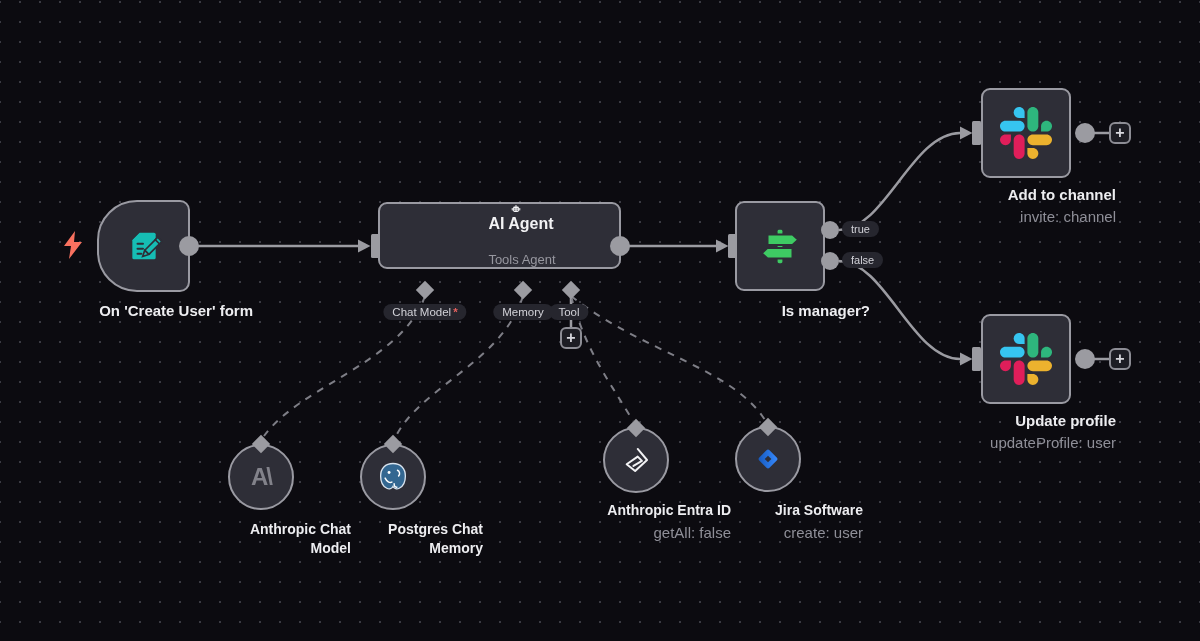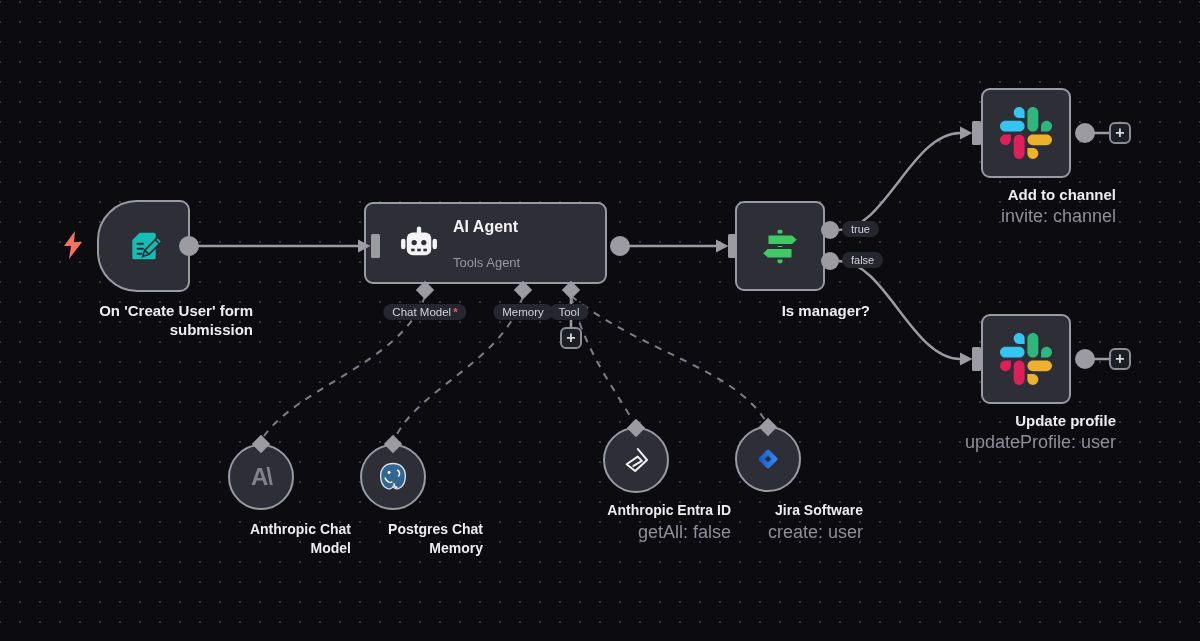--- a/index.html
+++ b/index.html
@@ -17,21 +17,21 @@
   .node--trigger{border-radius:40px 10px 10px 40px;}
   .node--agent{justify-content:flex-start;padding-left:32px;}
   .circle-node{
     position:absolute;width:66px;height:66px;border-radius:50%;
     background:#2e2e37;border:2px solid #9a9aa2;box-sizing:border-box;
     display:flex;align-items:center;justify-content:center;z-index:2;
   }
   .wires{position:absolute;left:0;top:0;z-index:3;pointer-events:none;}
   .wires *{pointer-events:auto;}
   .node-label{position:absolute;text-align:right;color:#ededf0;font-weight:bold;font-size:15px;line-height:19px;z-index:2;}
-  .node-label .sub{font-weight:normal;font-size:18px;color:#8f8f98;margin-top:3px;}
+  .node-label .sub{font-weight:normal;font-size:15px;color:#8f8f98;margin-top:3px;}
   .node-label--sm{font-size:14px;}
   .agent-title{color:#f2f2f4;font-weight:bold;font-size:16px;line-height:20px;}
   .agent-sub{color:#97979f;font-size:13px;margin-top:18px;}
   .pill{
     position:absolute;background:#26262e;color:#d2d2d8;font-size:11.5px;
     padding:2px 9px;border-radius:9px;white-space:nowrap;z-index:4;
   }
   .pill .req{color:#e4605e;font-weight:bold;margin-left:2px;}
   .pill--center{transform:translateX(-50%);}
   .plus-btn{
@@ -59,24 +59,23 @@
       <rect x="15" y="32" width="7" height="2.6" rx="1.3" fill="#2e2e37"></rect>
       <g transform="rotate(45 33 26)">
         <rect x="29.5" y="12" width="7" height="22" rx="1" fill="#16bdb4" stroke="#2e2e37" stroke-width="2"></rect>
         <path d="M29.5 34 L33 41 L36.5 34 Z" fill="#16bdb4" stroke="#2e2e37" stroke-width="2"></path>
         <rect x="29.5" y="12" width="7" height="4" fill="#16bdb4" stroke="#2e2e37" stroke-width="2"></rect>
       </g>
     </svg>
   </div>
   <div class="node-label" style="left:33px;top:301px;width:220px;">
     <div>On 'Create User' form</div>
-    <div>submission</div>
-  </div>
-
-  <div class="node node--agent" style="left:364px;top:202px;width:243px;height:82px;">
+  </div>
+
+  <div class="node node--agent" style="left:378px;top:202px;width:243px;height:67px;flex-direction:column;">
     <svg width="42" height="42" viewBox="0 0 48 48">
       <rect x="21.5" y="5" width="5" height="9" rx="2.5" fill="#f4f4f6"></rect>
       <rect x="10" y="12" width="28" height="26" rx="7" fill="#f4f4f6"></rect>
       <rect x="3.5" y="19" width="5" height="12" rx="2.5" fill="#f4f4f6"></rect>
       <rect x="39.5" y="19" width="5" height="12" rx="2.5" fill="#f4f4f6"></rect>
       <circle cx="18.5" cy="23.5" r="3" fill="#2e2e37"></circle>
       <circle cx="29.5" cy="23.5" r="3" fill="#2e2e37"></circle>
       <rect x="15" y="30.5" width="4" height="3" fill="#2e2e37"></rect>
       <rect x="22" y="30.5" width="4" height="3" fill="#2e2e37"></rect>
       <rect x="29" y="30.5" width="4" height="3" fill="#2e2e37"></rect>

